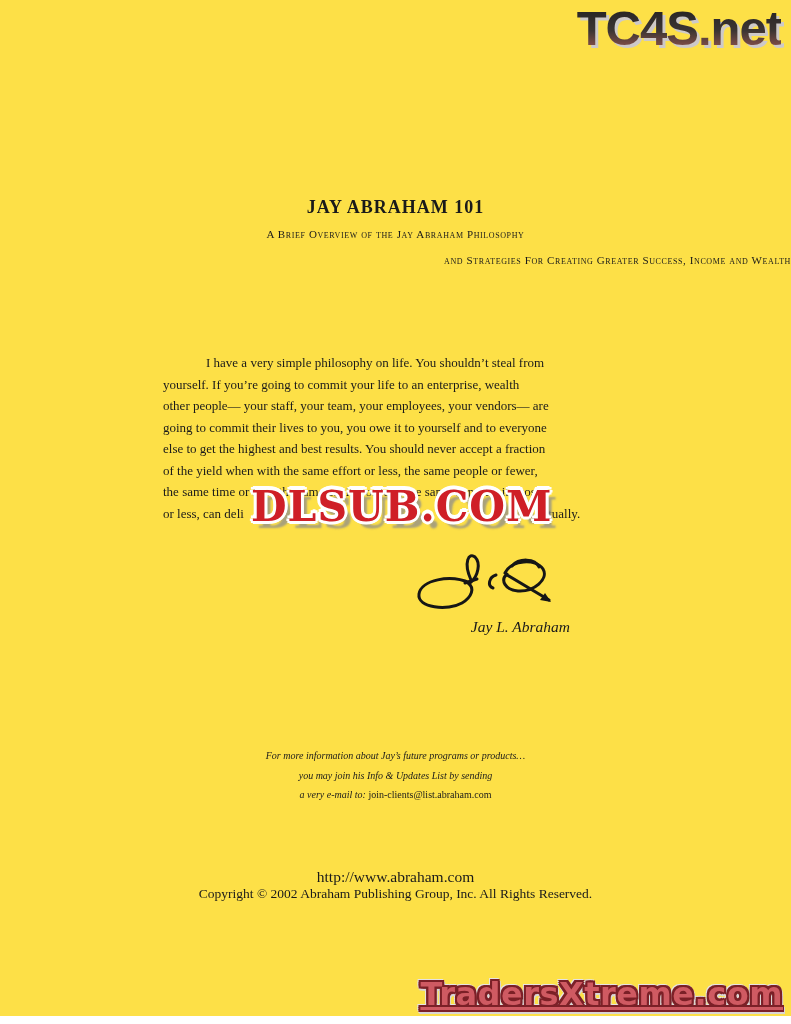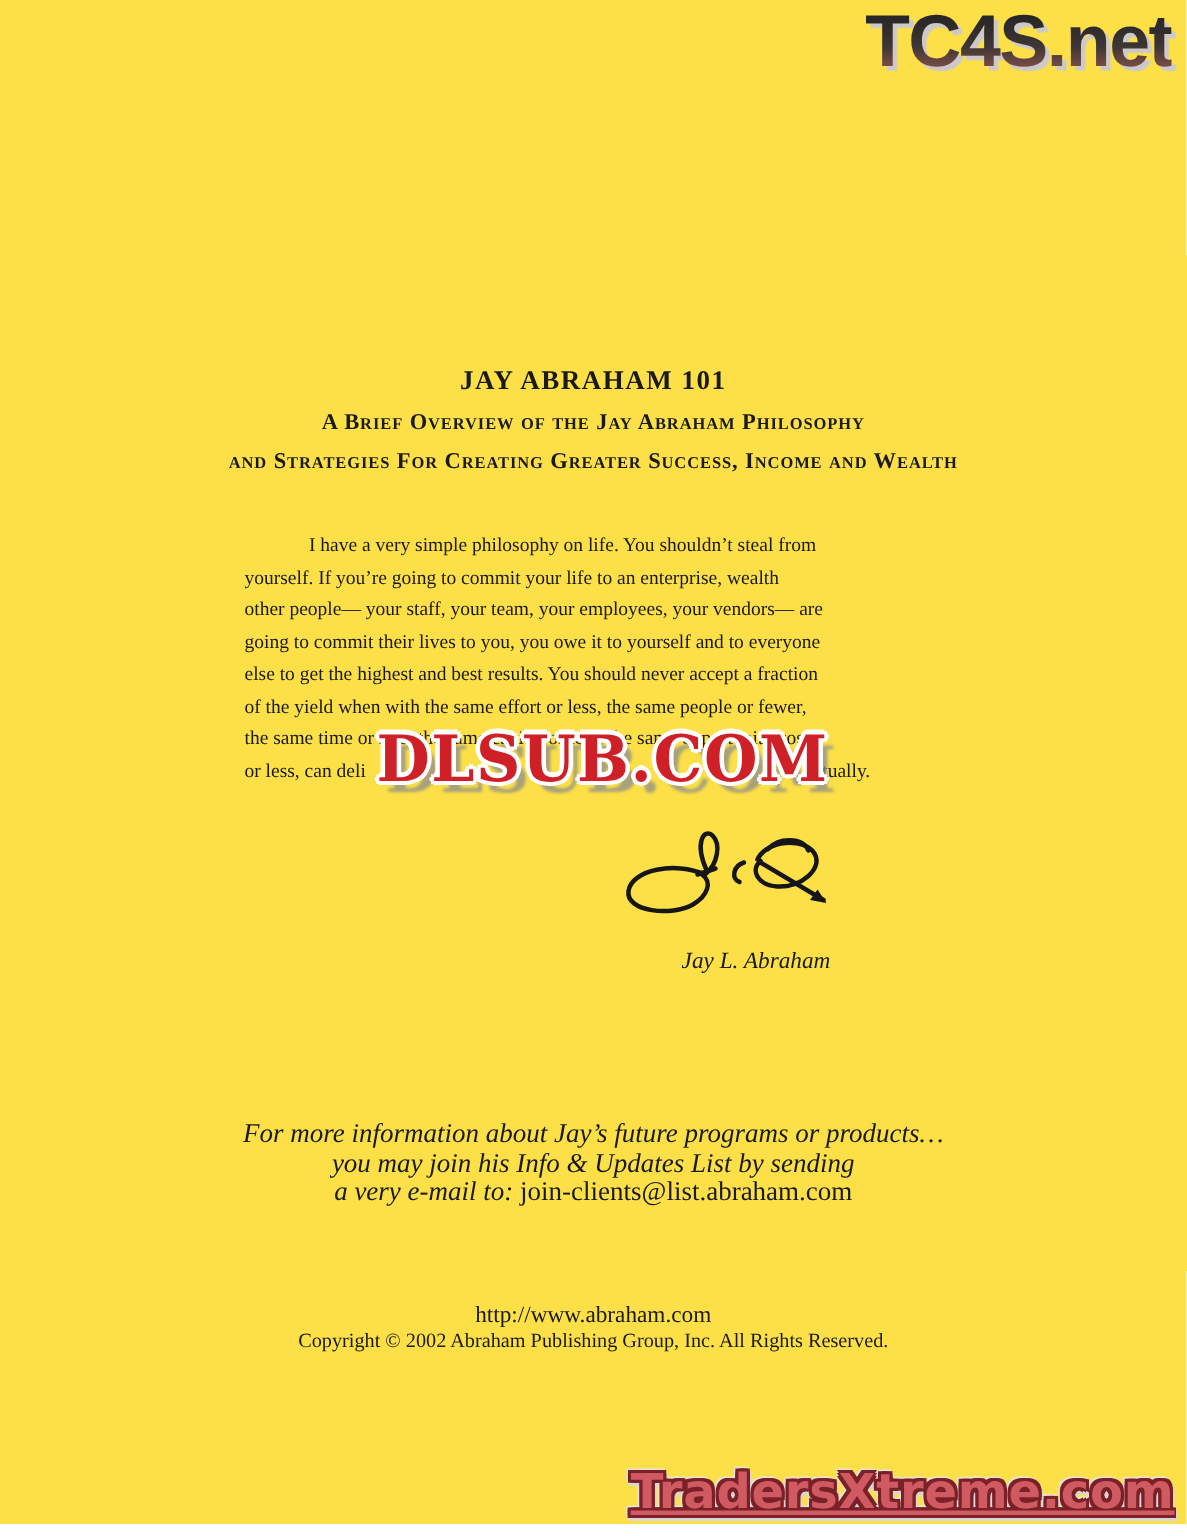--- a/index.html
+++ b/index.html
@@ -17,25 +17,25 @@
     position:absolute;top:0px;right:10px;
     font-family:"Liberation Sans", sans-serif;
     font-weight:bold;font-size:49px;letter-spacing:-1px;
     background:linear-gradient(180deg,#262424 15%,#3c3533 55%,#8e544c 88%,#9a6158 100%);
     -webkit-background-clip:text;background-clip:text;color:transparent;
     filter:drop-shadow(3px 3px 0.5px #cdc9c8);
     white-space:nowrap;
   }
 
   
-  .title-block{position:absolute;left:0;top:197px;width:100%;text-align:center;margin-top:46px;}
+  .title-block{position:absolute;left:0;top:197px;width:100%;text-align:center;}
   .main-title{font-size:18px;font-weight:bold;letter-spacing:1px;}
-  .subtitle{font-size:15px;font-weight:bold;font-variant:small-caps;letter-spacing:0.6px;}
+  .subtitle{font-size:11px;font-weight:normal;font-variant:small-caps;letter-spacing:0.6px;}
   .sub1{position:absolute;left:0;top:31px;width:100%;}
-  .sub2{position:absolute;left:0;top:57px;width:100%;}
+  .sub2{position:absolute;left:0;top:57px;width:100%;text-align:right;}
 
   
   .quote{
     position:absolute;left:163px;top:352px;width:500px;
     font-size:13px;line-height:21.5px;
   }
   .qline{white-space:nowrap;}
   .quote-lines .qline:first-child{text-indent:43px;}
   .gap{display:inline-block;width:292px;}
 
@@ -51,28 +51,28 @@
       -3px  0   0 #ffffff, 3px  0   0 #ffffff,
        0   -3px 0 #ffffff, 0    3px 0 #ffffff,
        6px  7px 2px rgba(140,140,140,0.75);
     white-space:nowrap;
     transform:scaleY(1.04);
   }
 
   
   .signature{position:absolute;left:408px;top:550px;}
   .sig-name{
-    position:absolute;left:424px;top:618px;width:160px;
-    text-align:center;font-style:italic;font-size:15.5px;margin-top:14px;
+    position:absolute;left:410px;top:618px;width:160px;
+    text-align:right;font-style:italic;font-size:15.5px;
   }
 
   
   .contact{
     position:absolute;left:0;top:746px;width:100%;
-    text-align:center;font-style:italic;font-size:18px;line-height:19.5px;
+    text-align:center;font-style:italic;font-size:10px;line-height:19.5px;
   }
   .roman{font-style:normal;}
   .website{
     position:absolute;left:0;top:820px;width:100%;
     text-align:center;font-size:15.5px;margin-top:48px;
   }
   .copyright{
     position:absolute;left:0;top:886px;width:100%;
     text-align:center;font-size:13.5px;
   }

